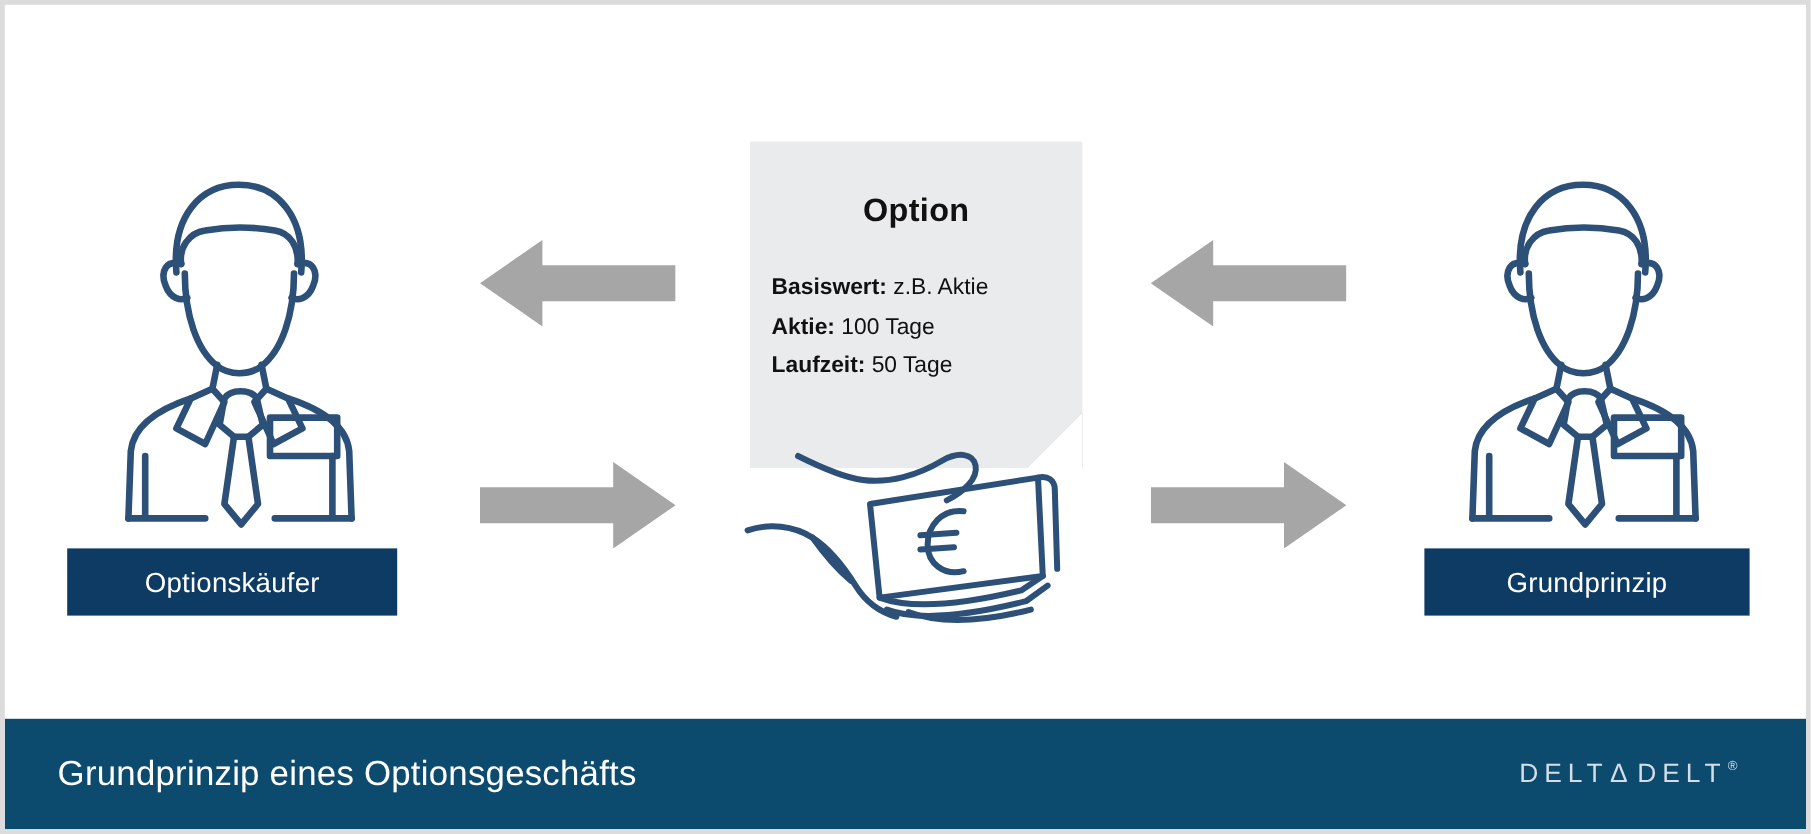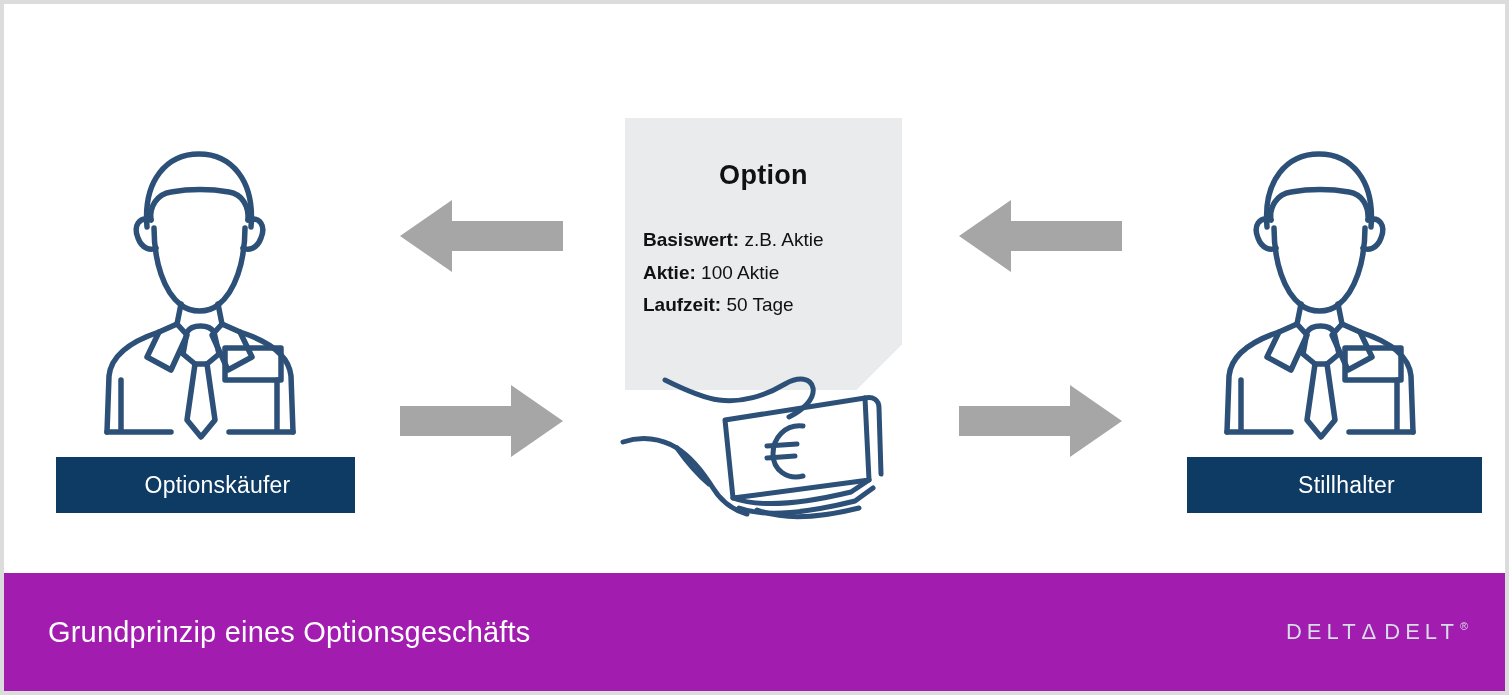--- a/index.html
+++ b/index.html
@@ -34,21 +34,20 @@
   .plate {
     position: absolute;
     height: 56px;
     background: #0d3b63;
     color: #ffffff;
     display: flex;
     align-items: center;
     justify-content: center;
     font-size: 23px;
     letter-spacing: .2px;
-    padding-left: 24px;
   }
   #plate-left  { left: 52px;   top: 453px; width: 275px; }
   #plate-right { left: 1183px; top: 453px; width: 271px; }
 
   
   .card {
     position: absolute;
     left: 621px;
     top: 66px;
     width: 277px;
@@ -108,34 +107,34 @@
   #arrow-top-right    { left: 955px;  top: 196px; width: 163px; height: 72px; }
   #arrow-bottom-left  { left: 396px;  top: 381px; width: 163px; height: 72px; }
   #arrow-bottom-right { left: 955px;  top: 381px; width: 163px; height: 72px; }
 
   
   .banner {
     position: absolute;
     left: 0;
     right: 0;
     bottom: 0;
-    height: 118px;
-    background: #a21caf;
+    height: 92px;
+    background: #0c4a6e;
     display: flex;
     align-items: center;
     justify-content: space-between;
   }
   .banner-title {
     color: #ffffff;
     font-size: 29px;
     padding-left: 44px;
     letter-spacing: .2px;
   }
   .logo {
-    padding-right: 32px;
+    padding-right: 52px;
     display: flex;
     align-items: flex-start;
     color: #d5dde5;
   }
   .logo-text {
     font-size: 22px;
     letter-spacing: 5px;
     font-family: "Liberation Sans", sans-serif;
     display: flex;
     align-items: center;
@@ -201,33 +200,33 @@
       <path d="M62 248 L62 298"></path>
       <path d="M218 248 L218 298"></path>
       <path d="M166 216 L222 216 L222 248 L166 248 Z"></path>
     </svg>
   </div>
 
   <div class="plate" id="plate-left">
     <span>Optionskäufer</span>
   </div>
   <div class="plate" id="plate-right">
-    <span>Stillhalter</span>
+    <span>Grundprinzip</span>
   </div>
 
   <div class="card">
     <div class="card-title">Option</div>
     <div class="card-lines">
       <div>
         <b>Basiswert:</b>
         <span>z.B. Aktie</span>
       </div>
       <div>
         <b>Aktie:</b>
-        <span>100 Aktie</span>
+        <span>100 Tage</span>
       </div>
       <div>
         <b>Laufzeit:</b>
         <span>50 Tage</span>
       </div>
     </div>
     <div class="card-fold-shade"></div>
     <div class="card-fold"></div>
   </div>
 

